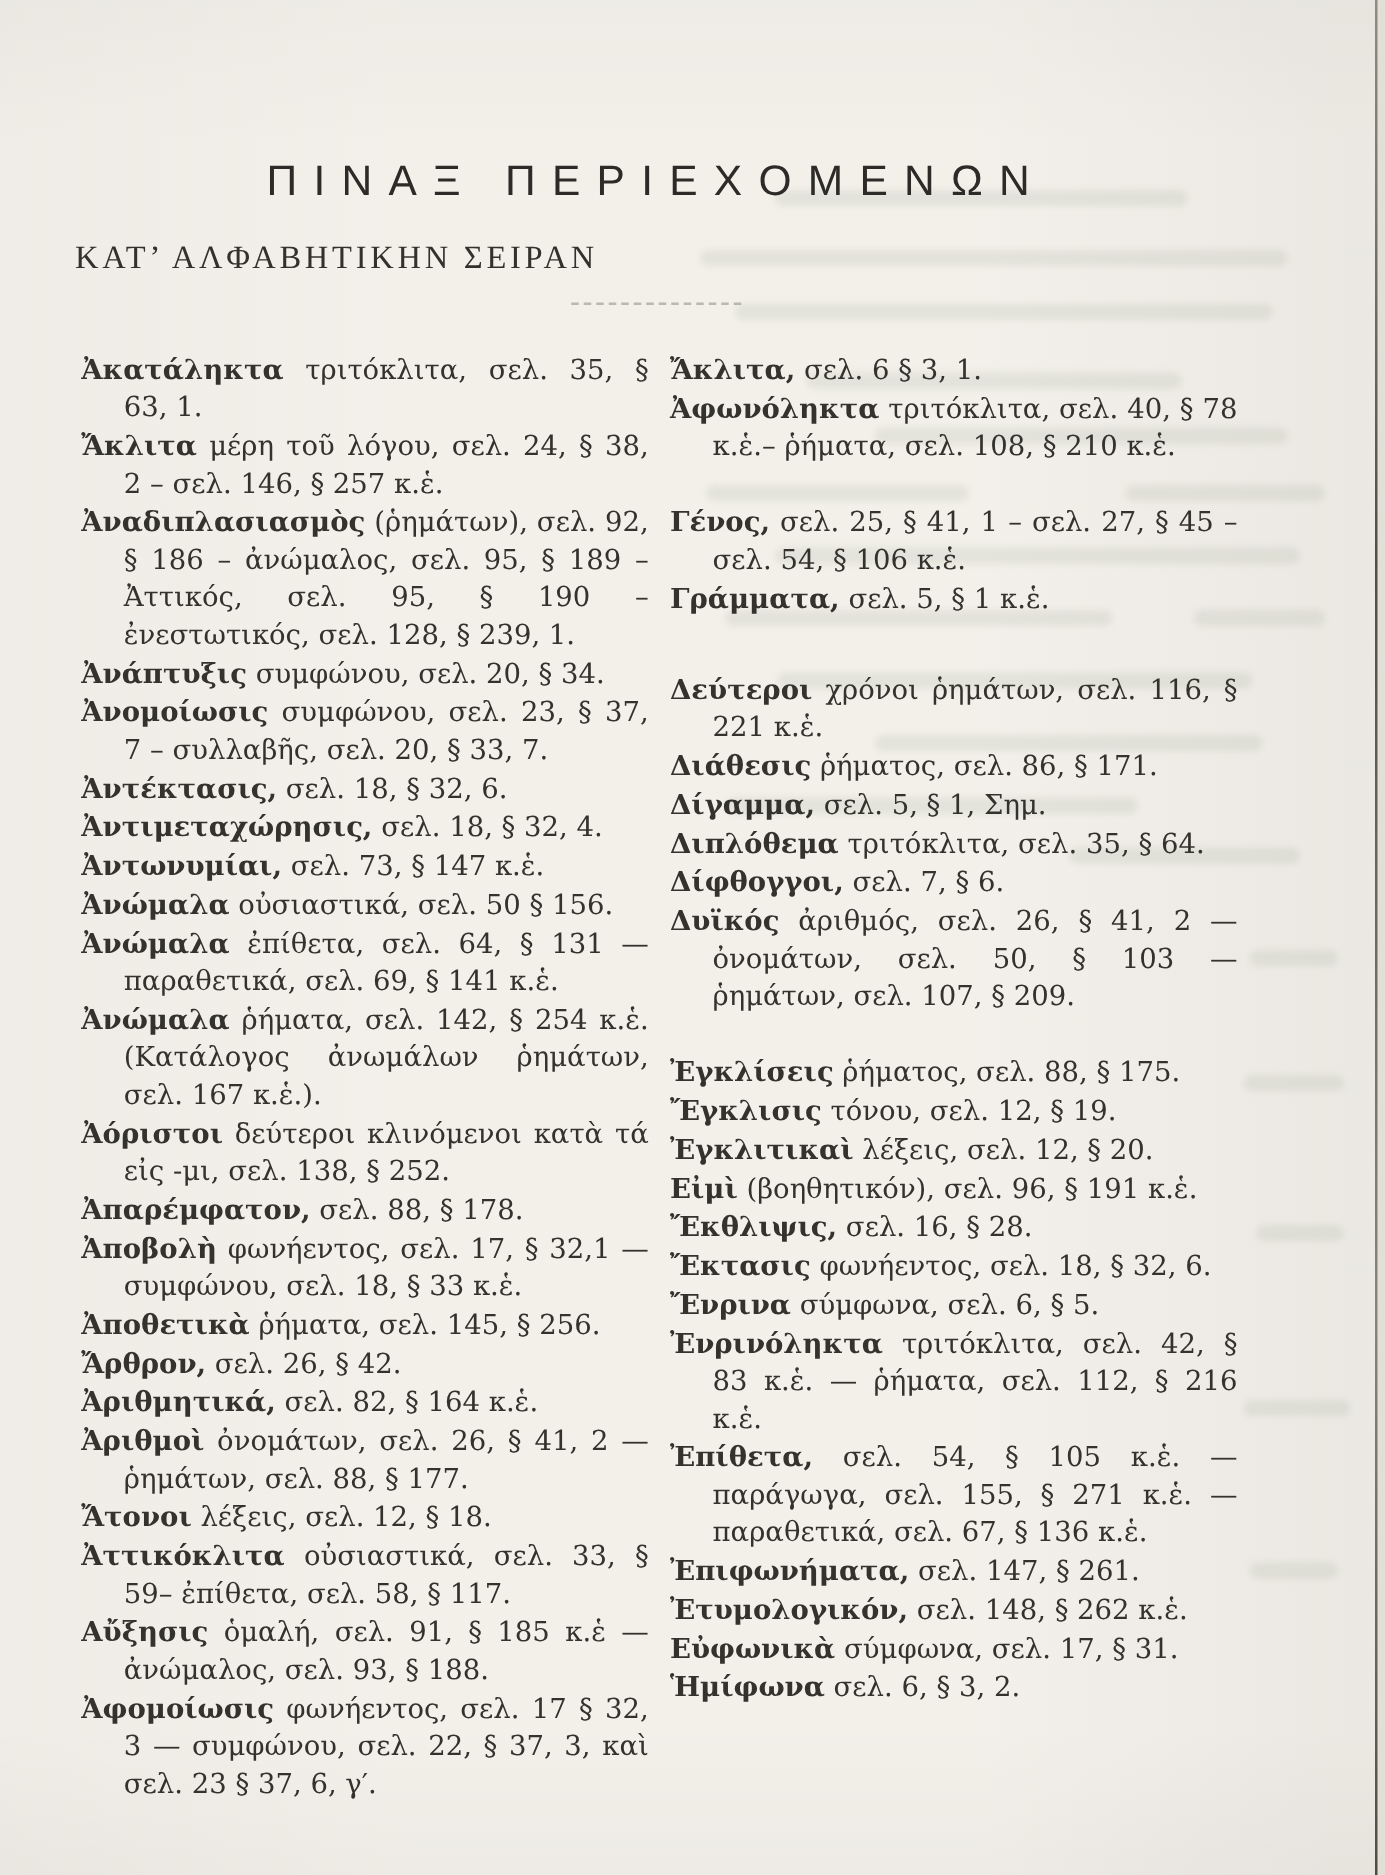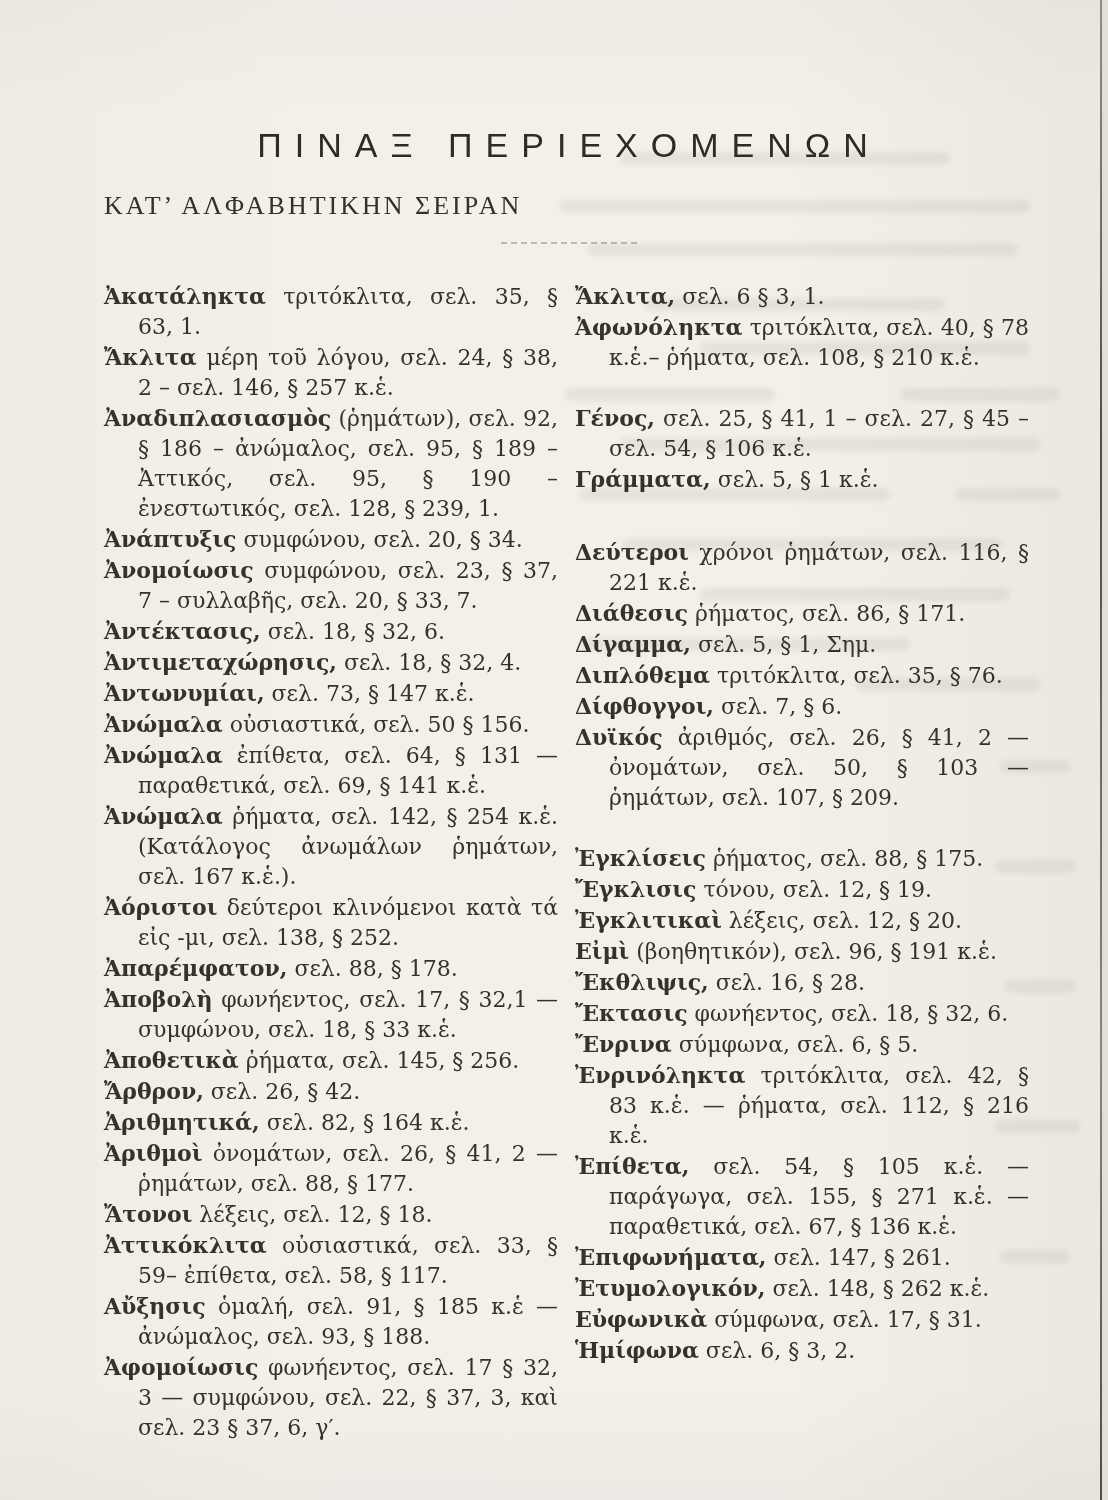--- a/index.html
+++ b/index.html
@@ -35,21 +35,20 @@
   
   #ghosts{position:absolute;inset:0;z-index:0;pointer-events:none;}
   .ghost{
     position:absolute;height:13px;border-radius:7px;
     background:rgba(110,114,98,0.10);
     filter:blur(2.5px);
   }
   .content{
     position:absolute;left:60px;top:0;width:930px;z-index:2;
     color:var(--ink);
-    margin-left:44px;
   }
   .title{
     margin:126px 0 0 0;
     text-align:center;
     font-family:"Liberation Sans", sans-serif;
     font-weight:500;
     font-size:34px;
     letter-spacing:13px;
     color:#2c2b27;
     white-space:nowrap;
@@ -67,20 +66,21 @@
   .divider{
     width:136px;height:0;
     border-top:2px dashed #8f8c81;
     opacity:.55;
     margin:21px auto 0 auto;
   }
   .columns{
     display:flex;
     gap:17px;
     margin-top:37px;
+    justify-content:flex-end;
   }
   .col{width:454px;}
   .entry{
     margin:0;
     font-size:22px;
     line-height:30px;
     text-align:justify;
     padding-left:34px;
     text-indent:-34px;
     color:var(--ink);
@@ -152,21 +152,21 @@
           <p class="entry"><span class="head">Ἀφωνόληκτα</span><span class="rest"> τριτόκλιτα, σελ. 40, § 78 κ.ἑ.– ῥήματα, σελ. 108, § 210 κ.ἑ.</span></p>
         </div>
         <div class="group">
           <p class="entry"><span class="head">Γένος,</span><span class="rest"> σελ. 25, § 41, 1 – σελ. 27, § 45 – σελ. 54, § 106 κ.ἑ.</span></p>
           <p class="entry"><span class="head">Γράμματα,</span><span class="rest"> σελ. 5, § 1 κ.ἑ.</span></p>
         </div>
         <div class="group">
           <p class="entry"><span class="head">Δεύτεροι</span><span class="rest"> χρόνοι ῥημάτων, σελ. 116, § 221 κ.ἑ.</span></p>
           <p class="entry"><span class="head">Διάθεσις</span><span class="rest"> ῥήματος, σελ. 86, § 171.</span></p>
           <p class="entry"><span class="head">Δίγαμμα,</span><span class="rest"> σελ. 5, § 1, Σημ.</span></p>
-          <p class="entry"><span class="head">Διπλόθεμα</span><span class="rest"> τριτόκλιτα, σελ. 35, § 76.</span></p>
+          <p class="entry"><span class="head">Διπλόθεμα</span><span class="rest"> τριτόκλιτα, σελ. 35, § 64.</span></p>
           <p class="entry"><span class="head">Δίφθογγοι,</span><span class="rest"> σελ. 7, § 6.</span></p>
           <p class="entry"><span class="head">Δυϊκός</span><span class="rest"> ἀριθμός, σελ. 26, § 41, 2 — ὀνομάτων, σελ. 50, § 103 — ῥημάτων, σελ. 107, § 209.</span></p>
         </div>
         <div class="group">
           <p class="entry"><span class="head">Ἐγκλίσεις</span><span class="rest"> ῥήματος, σελ. 88, § 175.</span></p>
           <p class="entry"><span class="head">Ἔγκλισις</span><span class="rest"> τόνου, σελ. 12, § 19.</span></p>
           <p class="entry"><span class="head">Ἐγκλιτικαὶ</span><span class="rest"> λέξεις, σελ. 12, § 20.</span></p>
           <p class="entry"><span class="head">Εἰμὶ</span><span class="rest"> (βοηθητικόν), σελ. 96, § 191 κ.ἑ.</span></p>
           <p class="entry"><span class="head">Ἔκθλιψις,</span><span class="rest"> σελ. 16, § 28.</span></p>
           <p class="entry"><span class="head">Ἔκτασις</span><span class="rest"> φωνήεντος, σελ. 18, § 32, 6.</span></p>

